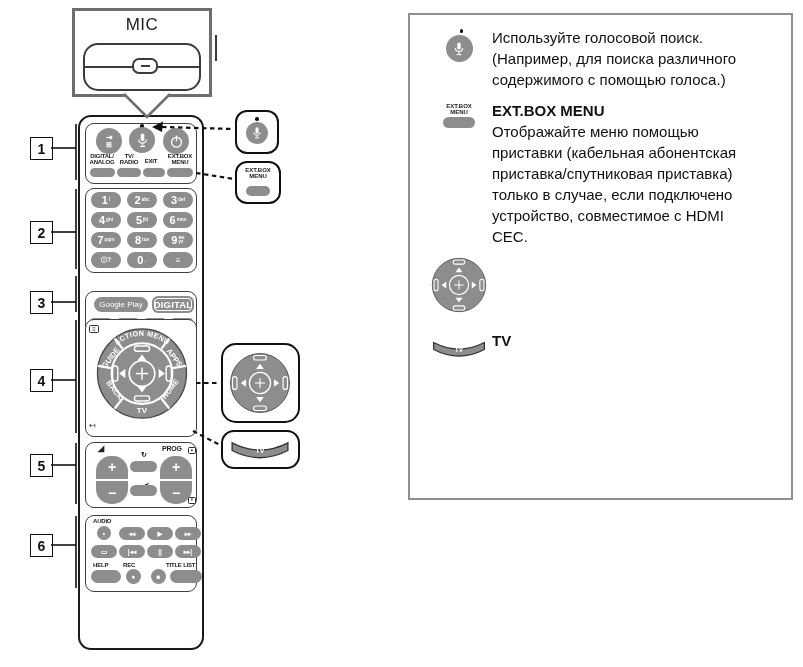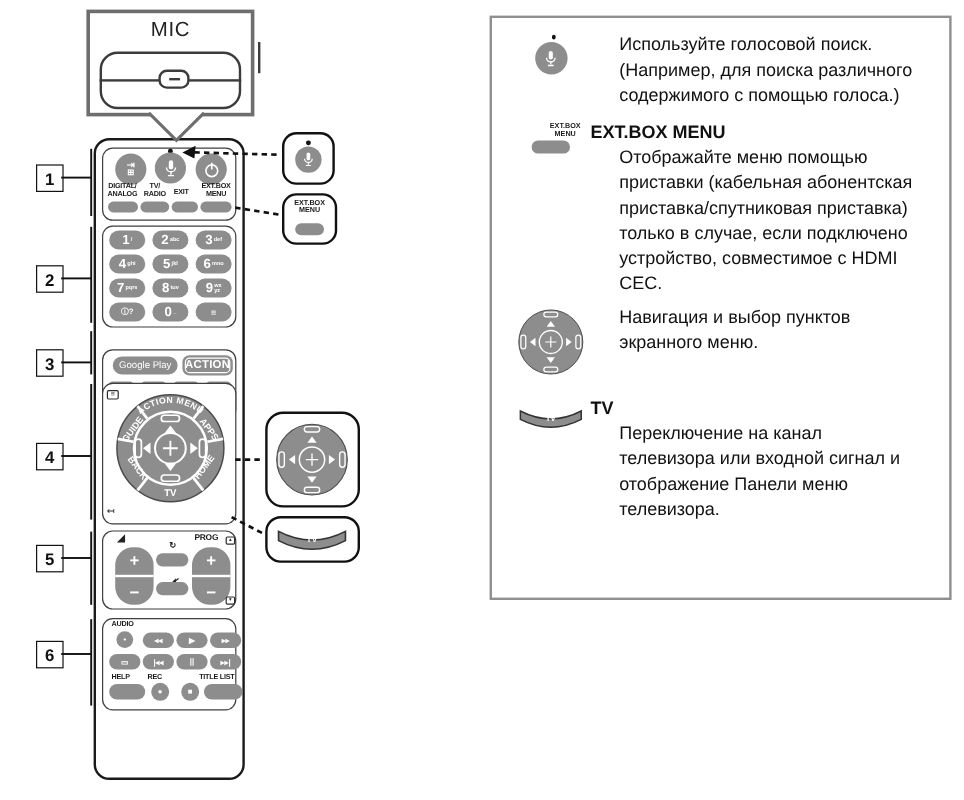--- a/index.html
+++ b/index.html
@@ -1,18 +1,18 @@
 <!DOCTYPE html>
 <html><head>
 <meta charset="utf-8">
 <style>
   html,body{margin:0;padding:0;background:#fff;}
   #stage{position:relative;width:803px;height:667px;background:#fff;
          font-family:"Liberation Sans",sans-serif;overflow:hidden;}
-  .pre{white-space:pre-line;margin-left:24px;}
+  .pre{white-space:pre-line;}
   
   .micbox{position:absolute;left:72px;top:8px;width:140px;height:89px;border:3px solid #6e6e6e;background:#fff;box-sizing:border-box;}
   .micbox-label{position:absolute;left:0;right:0;top:4px;text-align:center;font-size:17px;color:#222;letter-spacing:0.5px;}
   .micbox-top{position:absolute;left:8px;top:32px;width:118px;height:48px;border:2.4px solid #3c3c3c;border-radius:15px;box-sizing:border-box;background:#fff;}
   .micbox-seam{position:absolute;left:8px;top:55px;width:118px;height:2.2px;background:#3c3c3c;}
   .micbox-hole{position:absolute;left:57px;top:47px;width:26px;height:16px;border:2.6px solid #3c3c3c;border-radius:7px;background:#fff;box-sizing:border-box;z-index:2;display:flex;align-items:center;justify-content:center;}
   .micbox-hole i{display:block;width:9px;height:1.8px;background:#3c3c3c;}
   .micbox-line{position:absolute;left:140px;top:24px;width:2.2px;height:26px;background:#3c3c3c;}
   
   .remote{position:absolute;left:78px;top:115px;width:126px;height:535px;border:2.6px solid #1a1a1a;border-radius:13px;background:#fff;box-sizing:border-box;}
@@ -217,21 +217,21 @@
           <span class="s">_</span>
         </div>
       <div class="key" style="left:77px;top:63px;">
           <span class="ic" style="font-size:8px">≡</span>
         </div>
     </div>
 
     <div class="sec g3">
       <div class="pill gray gplay">Google Play</div>
       <div class="nflx">
-          <span>ACTION</span>
+          <span>DIGITAL</span>
         </div>
       <div class="pill ckey" style="left:4px;"></div>
       <div class="pill ckey" style="left:31px;"></div>
       <div class="pill ckey" style="left:58px;"></div>
       <div class="pill ckey" style="left:85px;"></div>
     </div>
 
     <div class="sec g4">
       <div class="corner-ico" style="left:3px;top:5px;">
           <span>≡</span>
@@ -395,40 +395,34 @@
       </div>
     </div>
 
     <div class="prow" style="margin-top:7px;">
       <div class="picon" style="margin-top:2px;">
         <svg width="58" height="58" viewBox="0 0 100 100">
             <use href="#sym-dpad"></use>
           </svg>
       </div>
       <div class="ptext">
-        <div class="pbody pre">Навигация и выбор пунктов
-экранного меню.</div>
       </div>
     </div>
 
     <div class="prow" style="margin-top:16px;">
       <div class="picon" style="margin-top:8px;">
         <div class="tvband" style="width:56px;height:23px;">
           <svg width="56" height="23" viewBox="0 0 64 26">
               <use href="#sym-tvband"></use>
             </svg>
           <span class="tl" style="top:8px;font-size:6.5px;">TV</span>
         </div>
       </div>
       <div class="ptext">
         <div class="ptitle">TV</div>
-        <div class="pbody pre">Переключение на канал
-телевизора или входной сигнал и
-отображение Панели меню
-телевизора.</div>
       </div>
     </div>
   </div>
 
   <div class="marker" style="top:137px;">1</div>
   <div class="marker" style="top:221px;">2</div>
   <div class="marker" style="top:291px;">3</div>
   <div class="marker" style="top:369px;">4</div>
   <div class="marker" style="top:454px;">5</div>
   <div class="marker" style="top:534px;">6</div>

